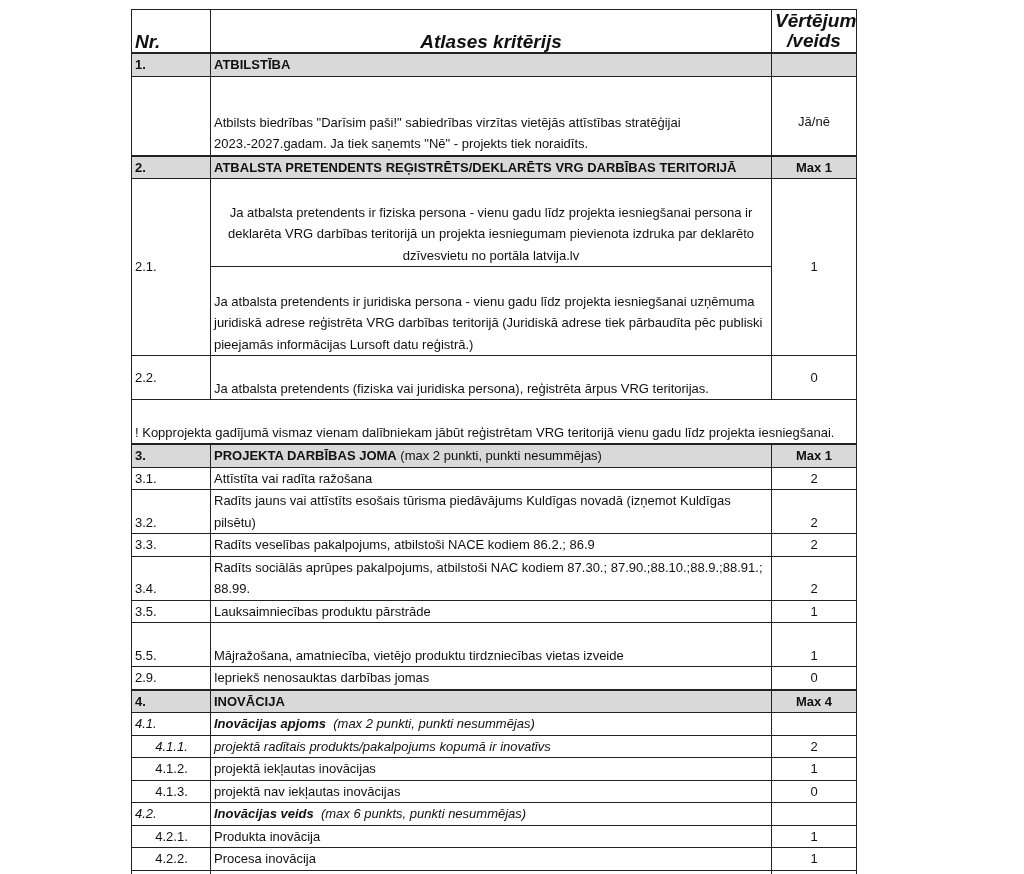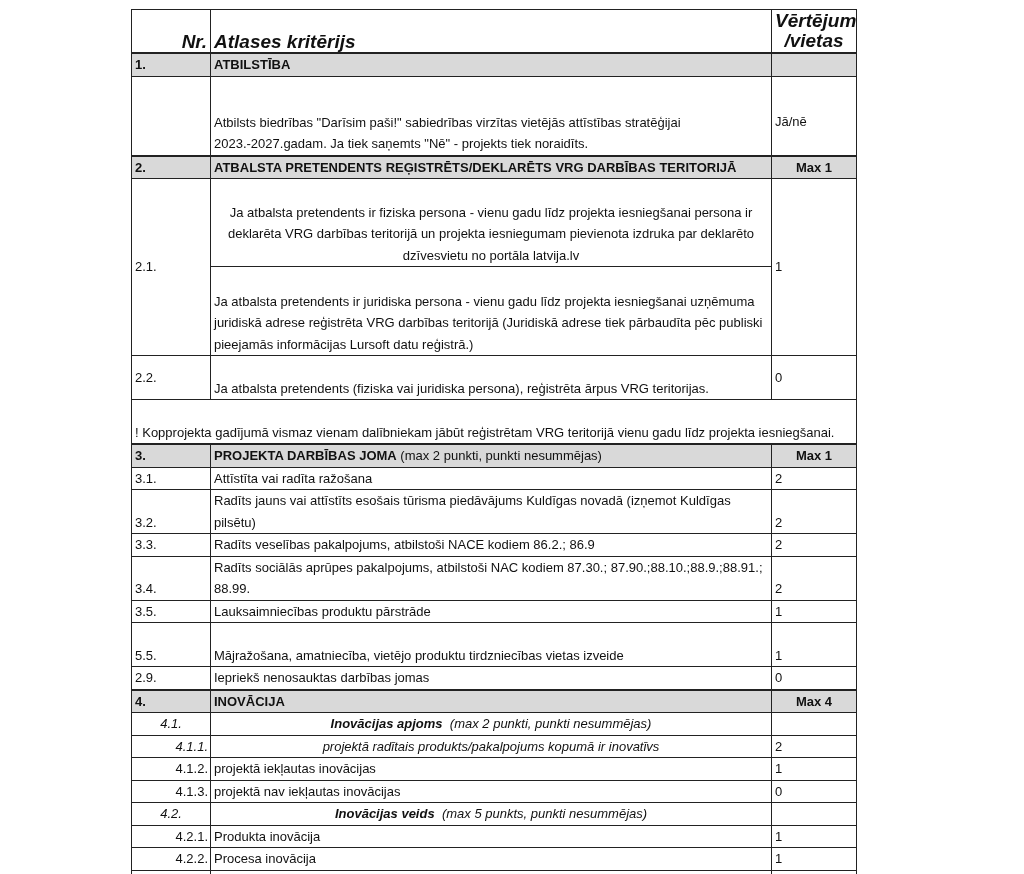--- a/index.html
+++ b/index.html
@@ -6,49 +6,49 @@
   body { width: 1024px; height: 874px; position: relative; overflow: hidden;
          font-family: "Liberation Sans", sans-serif; color: #111; }
   table.crit { position: absolute; left: 131px; top: 9px; width: 725px;
                border-collapse: collapse; table-layout: fixed; font-size: 13px; }
   table.crit td { border: 1px solid #222; padding: 0 3px; vertical-align: bottom;
                   line-height: 21.5px; overflow: hidden; }
   col.c-nr { width: 79px; }
   col.c-crit { width: 561px; }
   col.c-pts { width: 85px; }
   tr.head td { height: 42px; font-style: italic; font-weight: bold; font-size: 19px; }
-  tr.head td.nr { text-align: right; }
-  tr.head td.crit-h { text-align: left; }
+  tr.head td.nr { text-align: left; }
+  tr.head td.crit-h { text-align: center; }
   tr.head td.pts { text-align: center; vertical-align: middle; line-height: 20px; }
   tr.sec td { background: #d9d9d9; font-weight: bold; height: 21px; border-top: 2px solid #222; }
   tr.sec td.pts { text-align: center; }
   .norm { font-weight: normal; }
-  td.pts { }
+  td.pts { text-align: center; }
   td.mid { vertical-align: middle !important; }
   tr.r22 td { height: 21px; }
   tr.r44 td { height: 43px; }
   tr.r66 td { height: 66px; }
-  td.sub { text-align: right; padding-right: 2px !important; }
-  .it { font-style: italic; text-align: center; }
+  td.sub { text-align: center; padding-right: 2px !important; }
+  .it { font-style: italic; }
   .b { font-weight: bold; }
 </style>
 </head>
 <body>
 
 <table class="crit">
   <colgroup>
       <col class="c-nr">
       <col class="c-crit">
       <col class="c-pts">
     </colgroup>
   <tbody>
       <tr class="head">
     <td class="nr">Nr.</td>
     <td class="crit-h">Atlases kritērijs</td>
-    <td class="pts"><span>Vērtējums</span><br><span>/vietas</span></td>
+    <td class="pts"><span>Vērtējums</span><br><span>/veids</span></td>
   </tr>
 
   <tr class="sec">
     <td>1.</td>
     <td>ATBILSTĪBA</td>
     <td class="pts"></td>
   </tr>
   <tr class="r66">
     <td></td>
     <td>Atbilsts biedrības "Darīsim paši!" sabiedrības virzītas vietējās attīstības stratēģijai 2023.-2027.gadam. Ja tiek saņemts "Nē" - projekts tiek noraidīts.</td>
@@ -138,21 +138,21 @@
     <td>projektā iekļautas inovācijas</td>
     <td class="pts">1</td>
   </tr>
   <tr class="r22">
     <td class="sub">4.1.3.</td>
     <td>projektā nav iekļautas inovācijas</td>
     <td class="pts">0</td>
   </tr>
   <tr class="r22">
     <td class="it">4.2.</td>
-    <td class="it"><span class="b">Inovācijas veids</span><span style="white-space:pre;">  (max 5 punkts, punkti nesummējas)</span></td>
+    <td class="it"><span class="b">Inovācijas veids</span><span style="white-space:pre;">  (max 6 punkts, punkti nesummējas)</span></td>
     <td class="pts"></td>
   </tr>
   <tr class="r22">
     <td class="sub">4.2.1.</td>
     <td>Produkta inovācija</td>
     <td class="pts">1</td>
   </tr>
   <tr class="r22">
     <td class="sub">4.2.2.</td>
     <td>Procesa inovācija</td>

